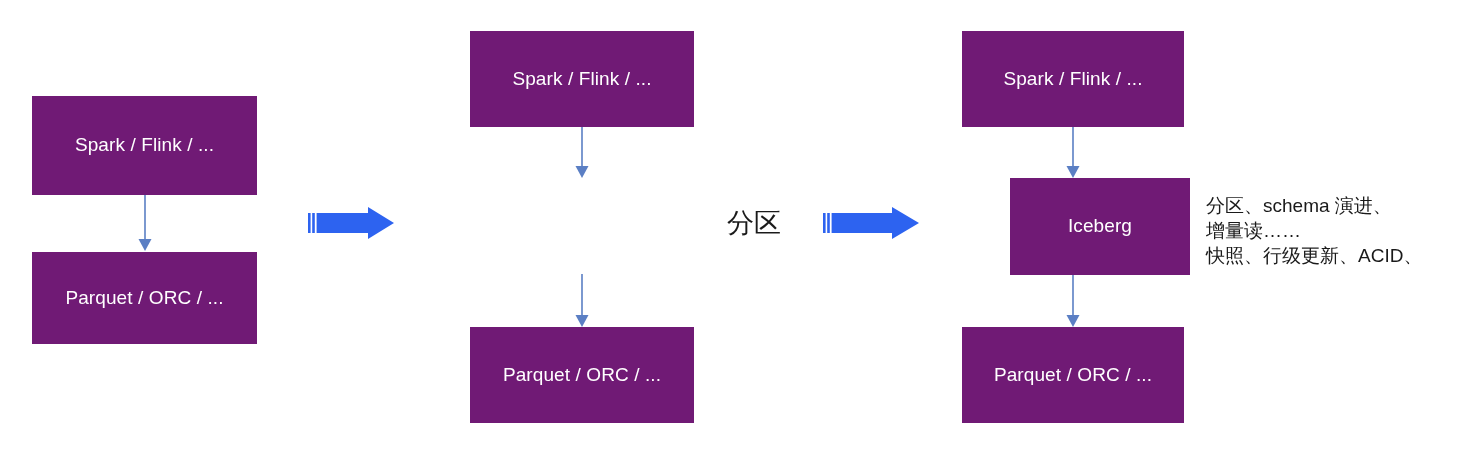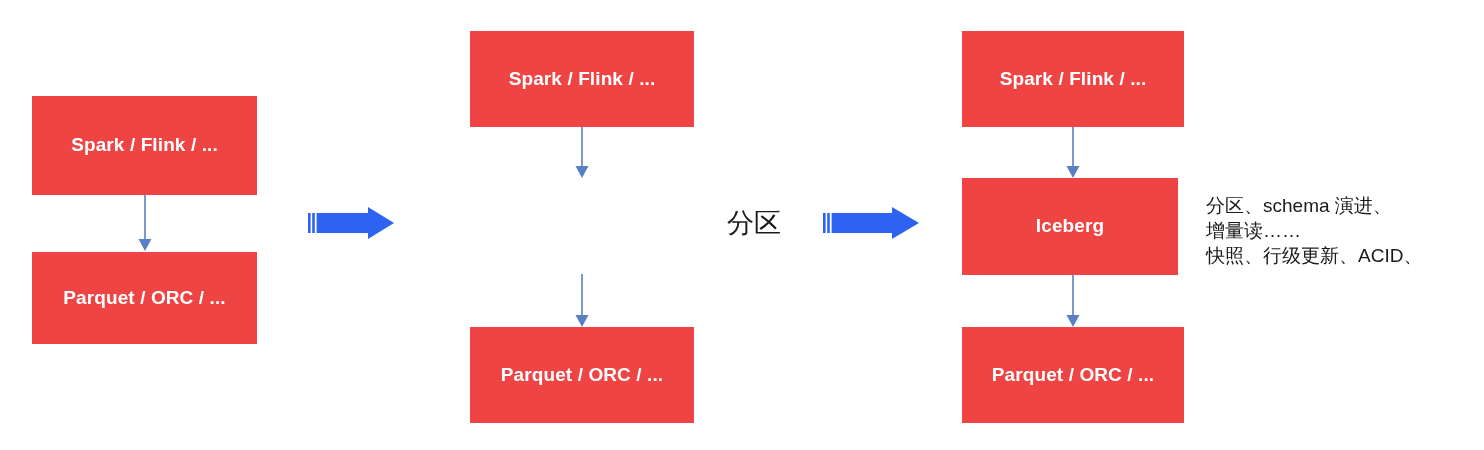--- a/index.html
+++ b/index.html
@@ -16,46 +16,46 @@
     position: relative;
     width: 1484px;
     height: 450px;
     background: #ffffff;
     overflow: hidden;
   }
 
   
   .box {
     position: absolute;
-    background: #ef4444;
+    background: #701a75;
     display: flex;
     align-items: center;
     justify-content: center;
     box-sizing: border-box;
     color: #ffffff;
     font-size: 19px;
-    font-weight: 700;
+    font-weight: 400;
     letter-spacing: 0.1px;
     line-height: 1.2;
     text-align: center;
     user-select: none;
   }
 
   
   .g1-top    { left: 32px;  top: 96px;  width: 225px; height: 99px; }
   .g1-bottom { left: 32px;  top: 252px; width: 225px; height: 92px; }
 
   
   .g2-top    { left: 470px; top: 31px;  width: 224px; height: 96px; }
   .g2-mid    { left: 470px; top: 178px; width: 224px; height: 96px; }
   .g2-bottom { left: 470px; top: 327px; width: 224px; height: 96px; }
 
   
   .g3-top    { left: 962px; top: 31px;  width: 222px; height: 96px; }
-  .g3-mid    { left: 962px; top: 178px; width: 216px; height: 97px; text-align: center; }
+  .g3-mid    { left: 1010px; top: 178px; width: 180px; height: 97px; text-align: center; }
   .g3-bottom { left: 962px; top: 327px; width: 222px; height: 96px; }
 
   
   .vconn {
     position: absolute;
     overflow: visible;
   }
   .vconn svg { display: block; overflow: visible; }
 
   

